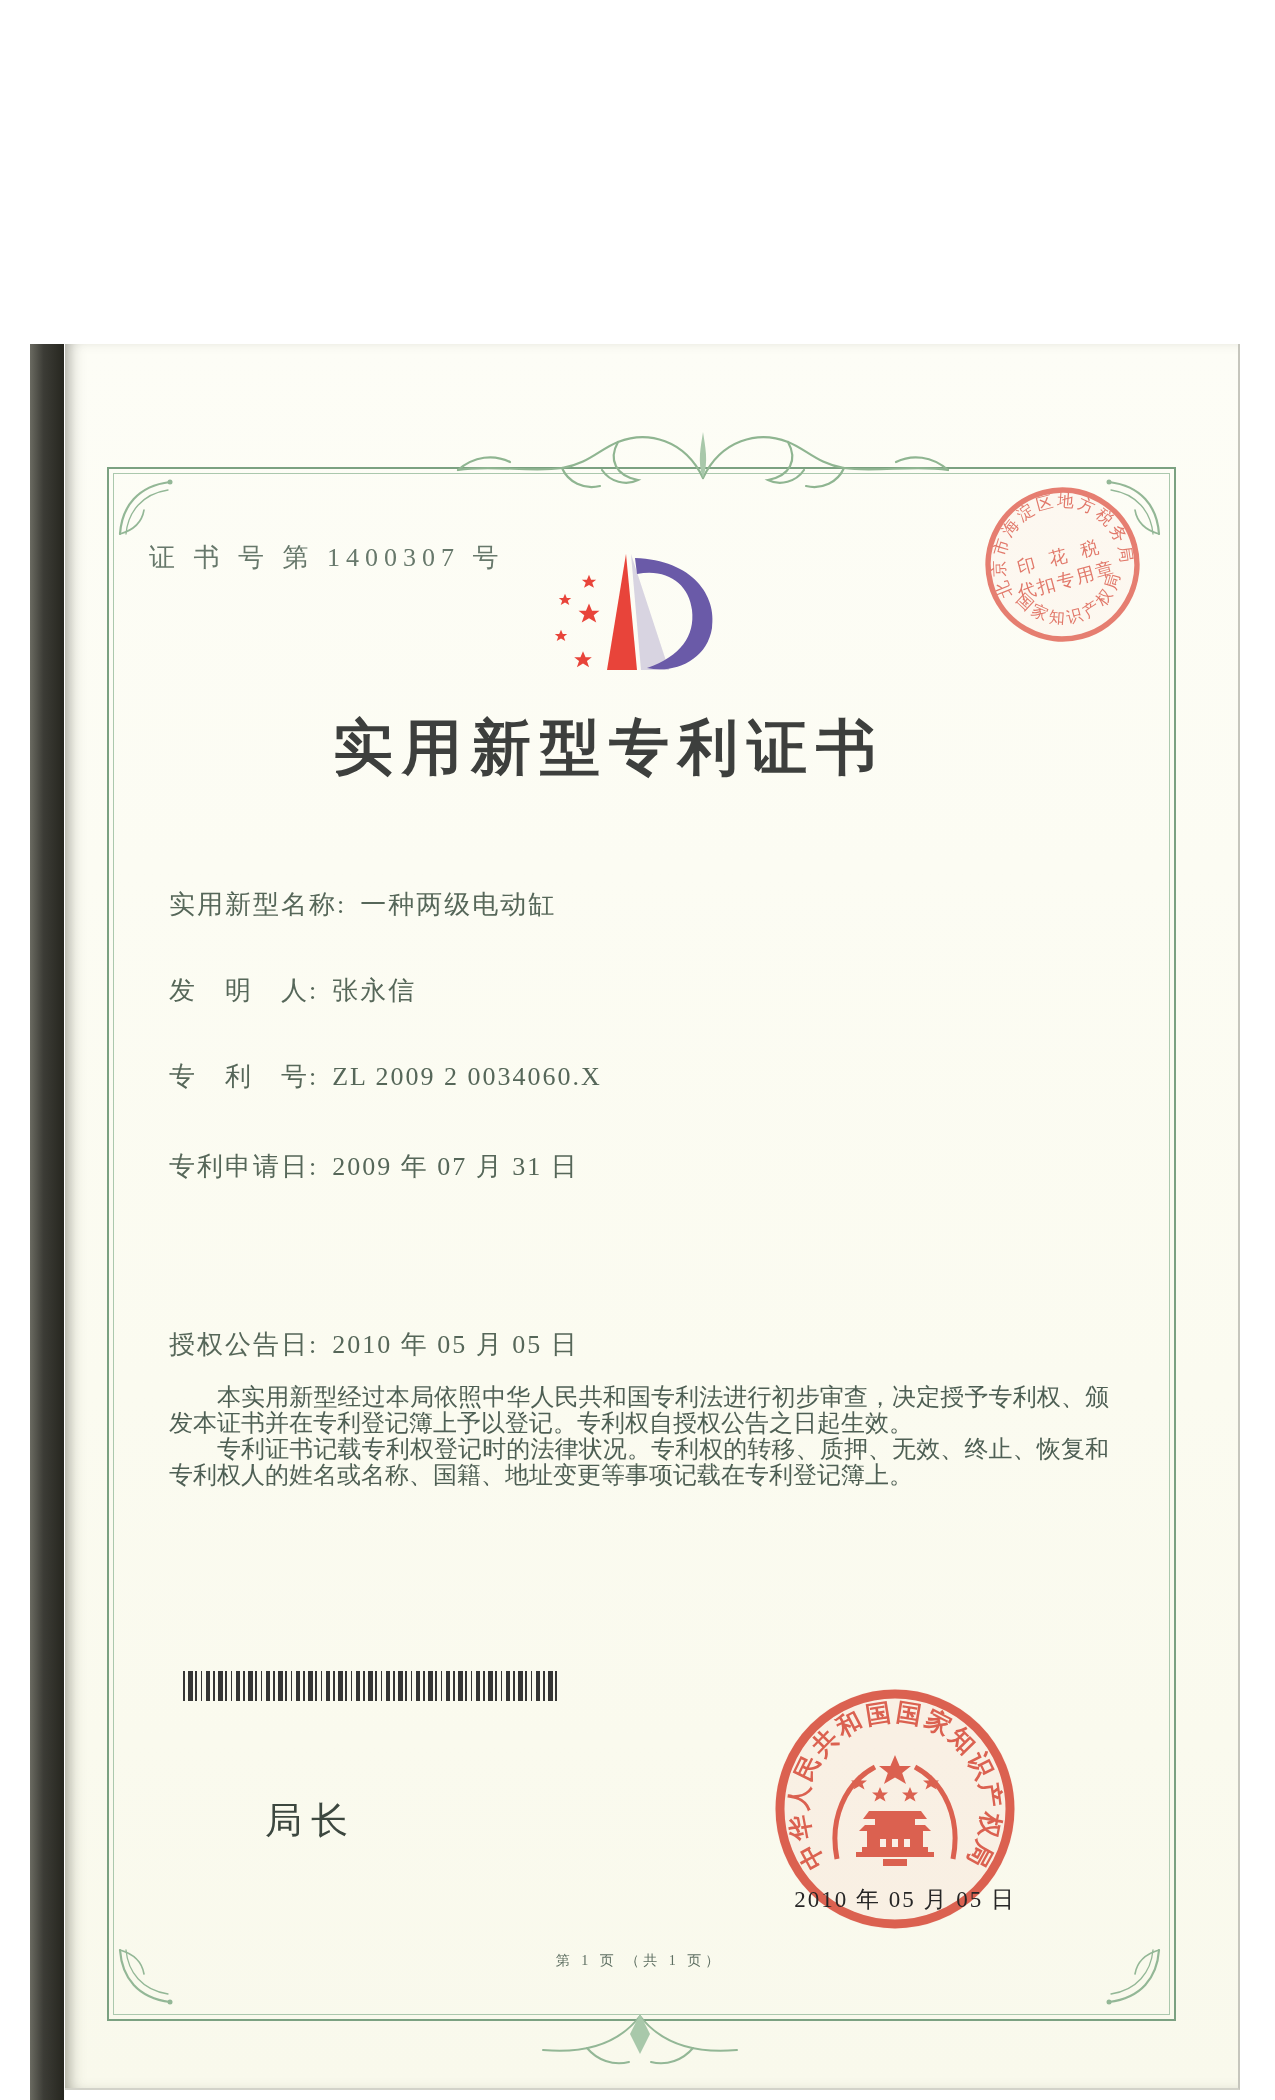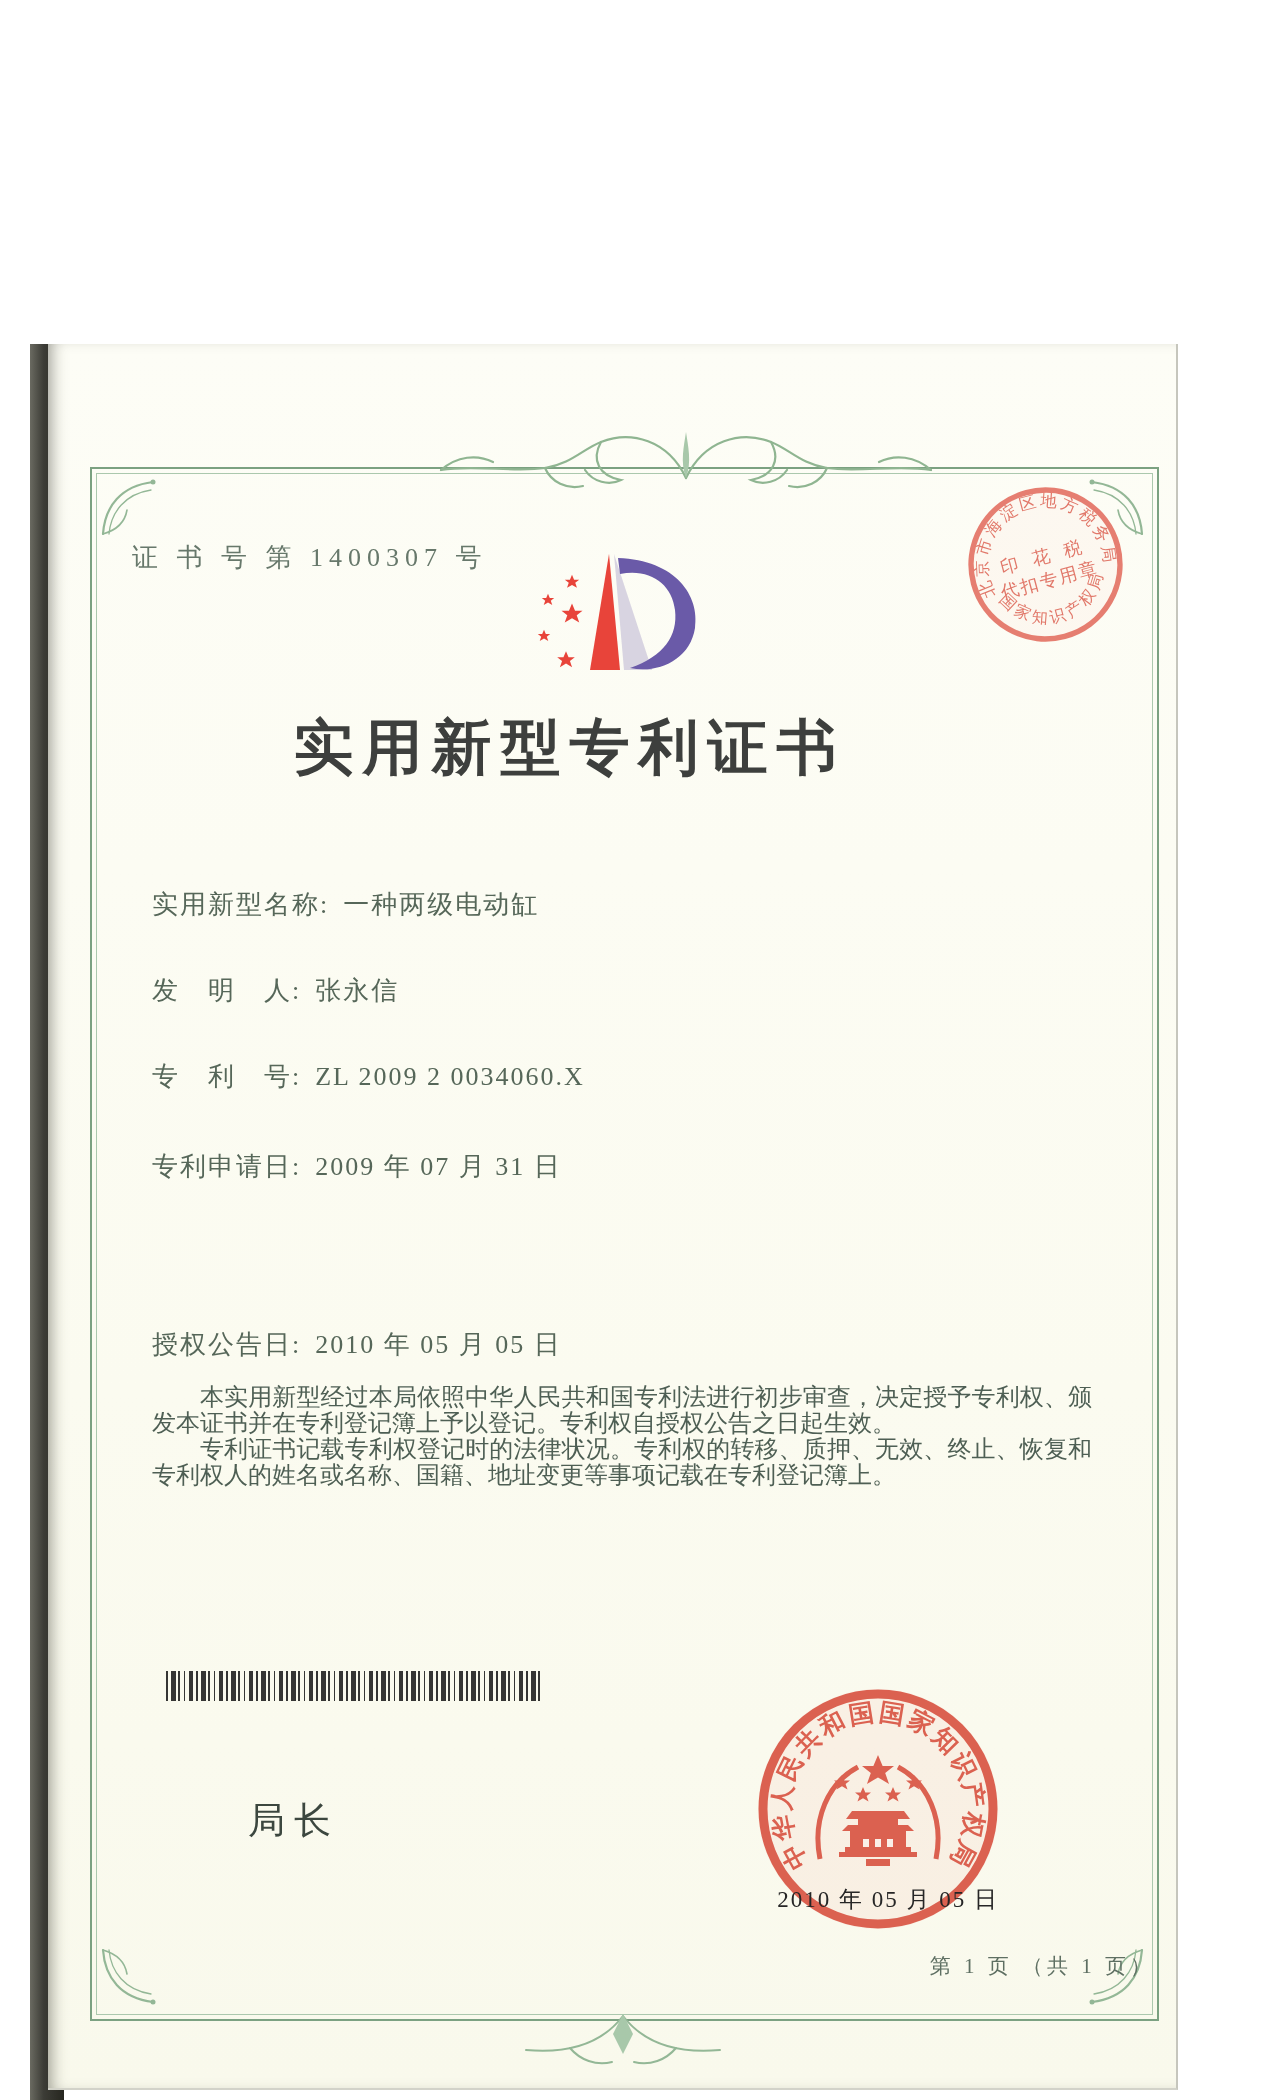--- a/index.html
+++ b/index.html
@@ -4,24 +4,24 @@
 <style>
   html,body{margin:0;padding:0;}
   body{
     width:1275px;height:2100px;position:relative;background:#ffffff;
     font-family:"Liberation Serif","DejaVu Serif",serif;overflow:hidden;
   }
   .abs{position:absolute;}
   
   .scan-strip{left:30px;top:344px;width:34px;height:1756px;
     background:linear-gradient(90deg,#6a6a61 0%,#3c3c36 40%,#26261f 100%);}
-  .paper{left:48px;top:344px;width:1128px;height:1744px;
+  .paper{left:65px;top:344px;width:1128px;height:1744px;
     background:linear-gradient(180deg,#fdfdf6 0%,#fbfbf0 60%,#f9f9ec 100%);
     border-right:2px solid #c6c6bd;border-bottom:2px solid #d2d2c9;
-    box-shadow:inset 12px 0 16px -9px rgba(60,60,48,.5);}
+    box-shadow:inset 12px 0 16px -9px rgba(60,60,48,.5);padding-left:45px;}
   
   .frame{left:42px;top:123px;width:1065px;height:1550px;border:2px solid #7ba181;}
   .frame-inner{position:absolute;inset:4px;border:1px solid #abc8ad;}
   .ornament-top{left:385px;top:76px;width:506px;height:92px;}
   .ornament-bottom{left:452px;top:1664px;width:246px;height:78px;}
   .corner{width:72px;height:72px;}
   .corner.tl{left:47px;top:128px;}
   .corner.tr{left:1030px;top:128px;transform:scaleX(-1);}
   .corner.bl{left:47px;top:1596px;transform:scaleY(-1);}
   .corner.br{left:1030px;top:1596px;transform:scale(-1,-1);}
@@ -43,21 +43,21 @@
       #1b1b1b 0px,#1b1b1b 2px,transparent 2px,transparent 5px,
       #1b1b1b 5px,#1b1b1b 10px,transparent 10px,transparent 12px,
       #1b1b1b 12px,#1b1b1b 14px,transparent 14px,transparent 18px,
       #1b1b1b 18px,#1b1b1b 19px,transparent 19px,transparent 23px,
       #1b1b1b 23px,#1b1b1b 27px,transparent 27px,transparent 30px);}
   .director{left:200px;top:1452px;font-size:37px;letter-spacing:9px;color:#3c473f;}
   .signature{left:285px;top:1388px;}
   .seal{left:700px;top:1335px;}
   .seal-date{left:695px;top:1540px;width:290px;text-align:center;font-size:23px;
     letter-spacing:2px;color:#262626;}
-  .footer{left:42px;top:1608px;width:1065px;text-align:right;font-size:21px;
+  .footer{left:42px;top:1608px;width:1065px;text-align:center;font-size:14px;
     letter-spacing:4px;color:#5e6f62;}
   .seal-ring-text{font-size:25px;font-weight:bold;letter-spacing:3px;fill:#d85140;}
   .stamp-arc{font-size:16.5px;letter-spacing:3px;fill:#dd6152;}
   .stamp-arc2{font-size:16px;letter-spacing:3.5px;fill:#dd6152;}
   .stamp-center{font-size:18px;fill:#dd6152;}
 </style>
 </head>
 <body>
 
 <div class="abs scan-strip"></div>

